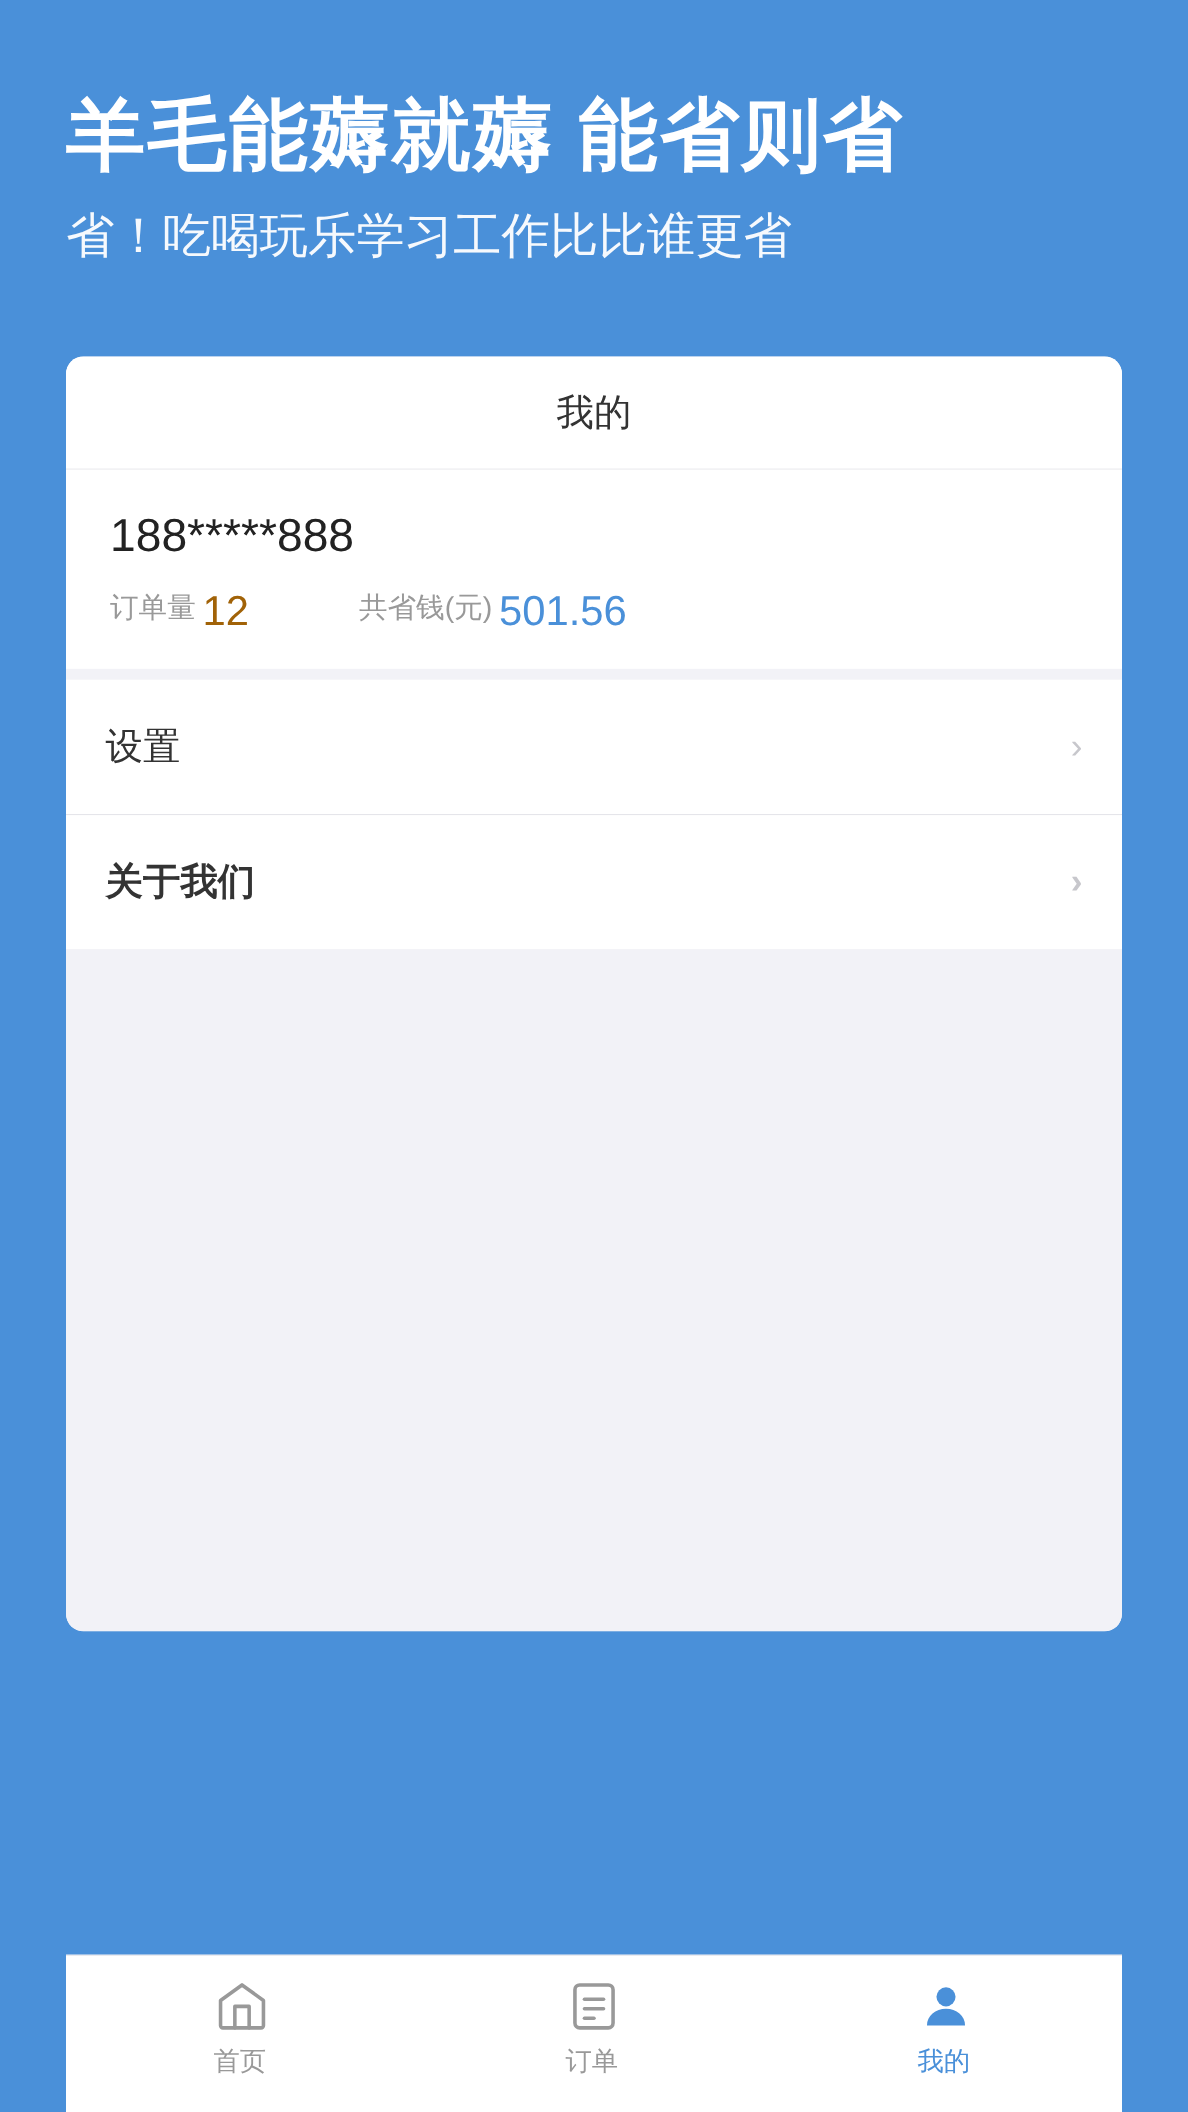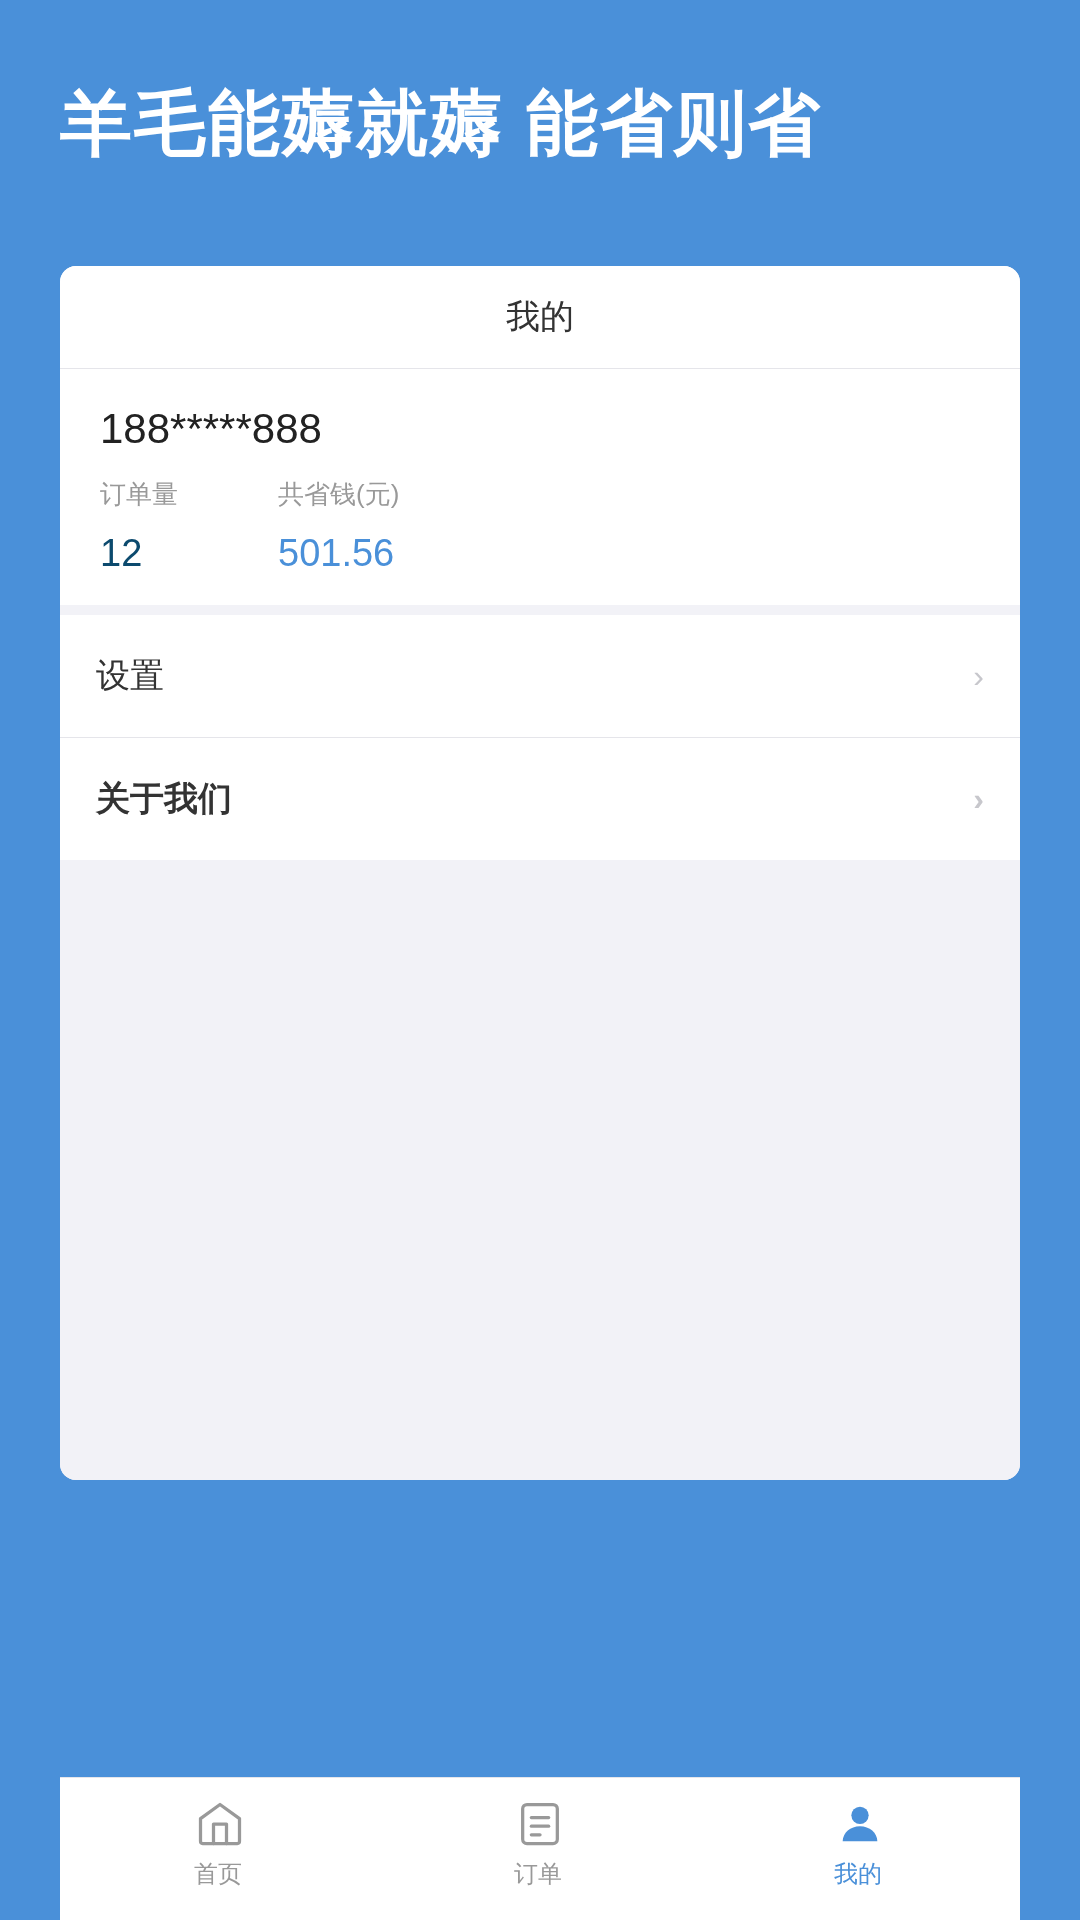--- a/index.html
+++ b/index.html
@@ -62,32 +62,32 @@
       margin-bottom: 24px;
     }
 
     .stats-row {
       display: flex;
       gap: 100px;
     }
 
     .stat-item {
       display: flex;
-      flex-direction: column;
-      gap: 20px;
+      flex-direction: row;
+      gap: 6px;
     }
 
     .stat-label {
       font-size: 26px;
       color: #999;
     }
 
     .stat-value {
       font-size: 38px;
-      color: #0c4a6e;
+      color: #a16207;
       font-weight: 500;
     }
 
     .stat-value.highlight {
       color: #4a90d9;
     }
 
     .menu-section {
       background-color: white;
     }
@@ -150,20 +150,21 @@
     .nav-svg {
       width: 52px;
       height: 52px;
     }
   </style>
 </head>
 <body>
 
 <div class="header-section">
   <div class="header-title">羊毛能薅就薅 能省则省</div>
+  <div class="header-subtitle">省！吃喝玩乐学习工作比比谁更省</div>
 </div>
 
 <div class="card-container">
 
   <div class="card-header">我的</div>
 
   <div class="user-section">
     <div class="user-phone">188*****888</div>
     <div class="stats-row">
       <div class="stat-item">

